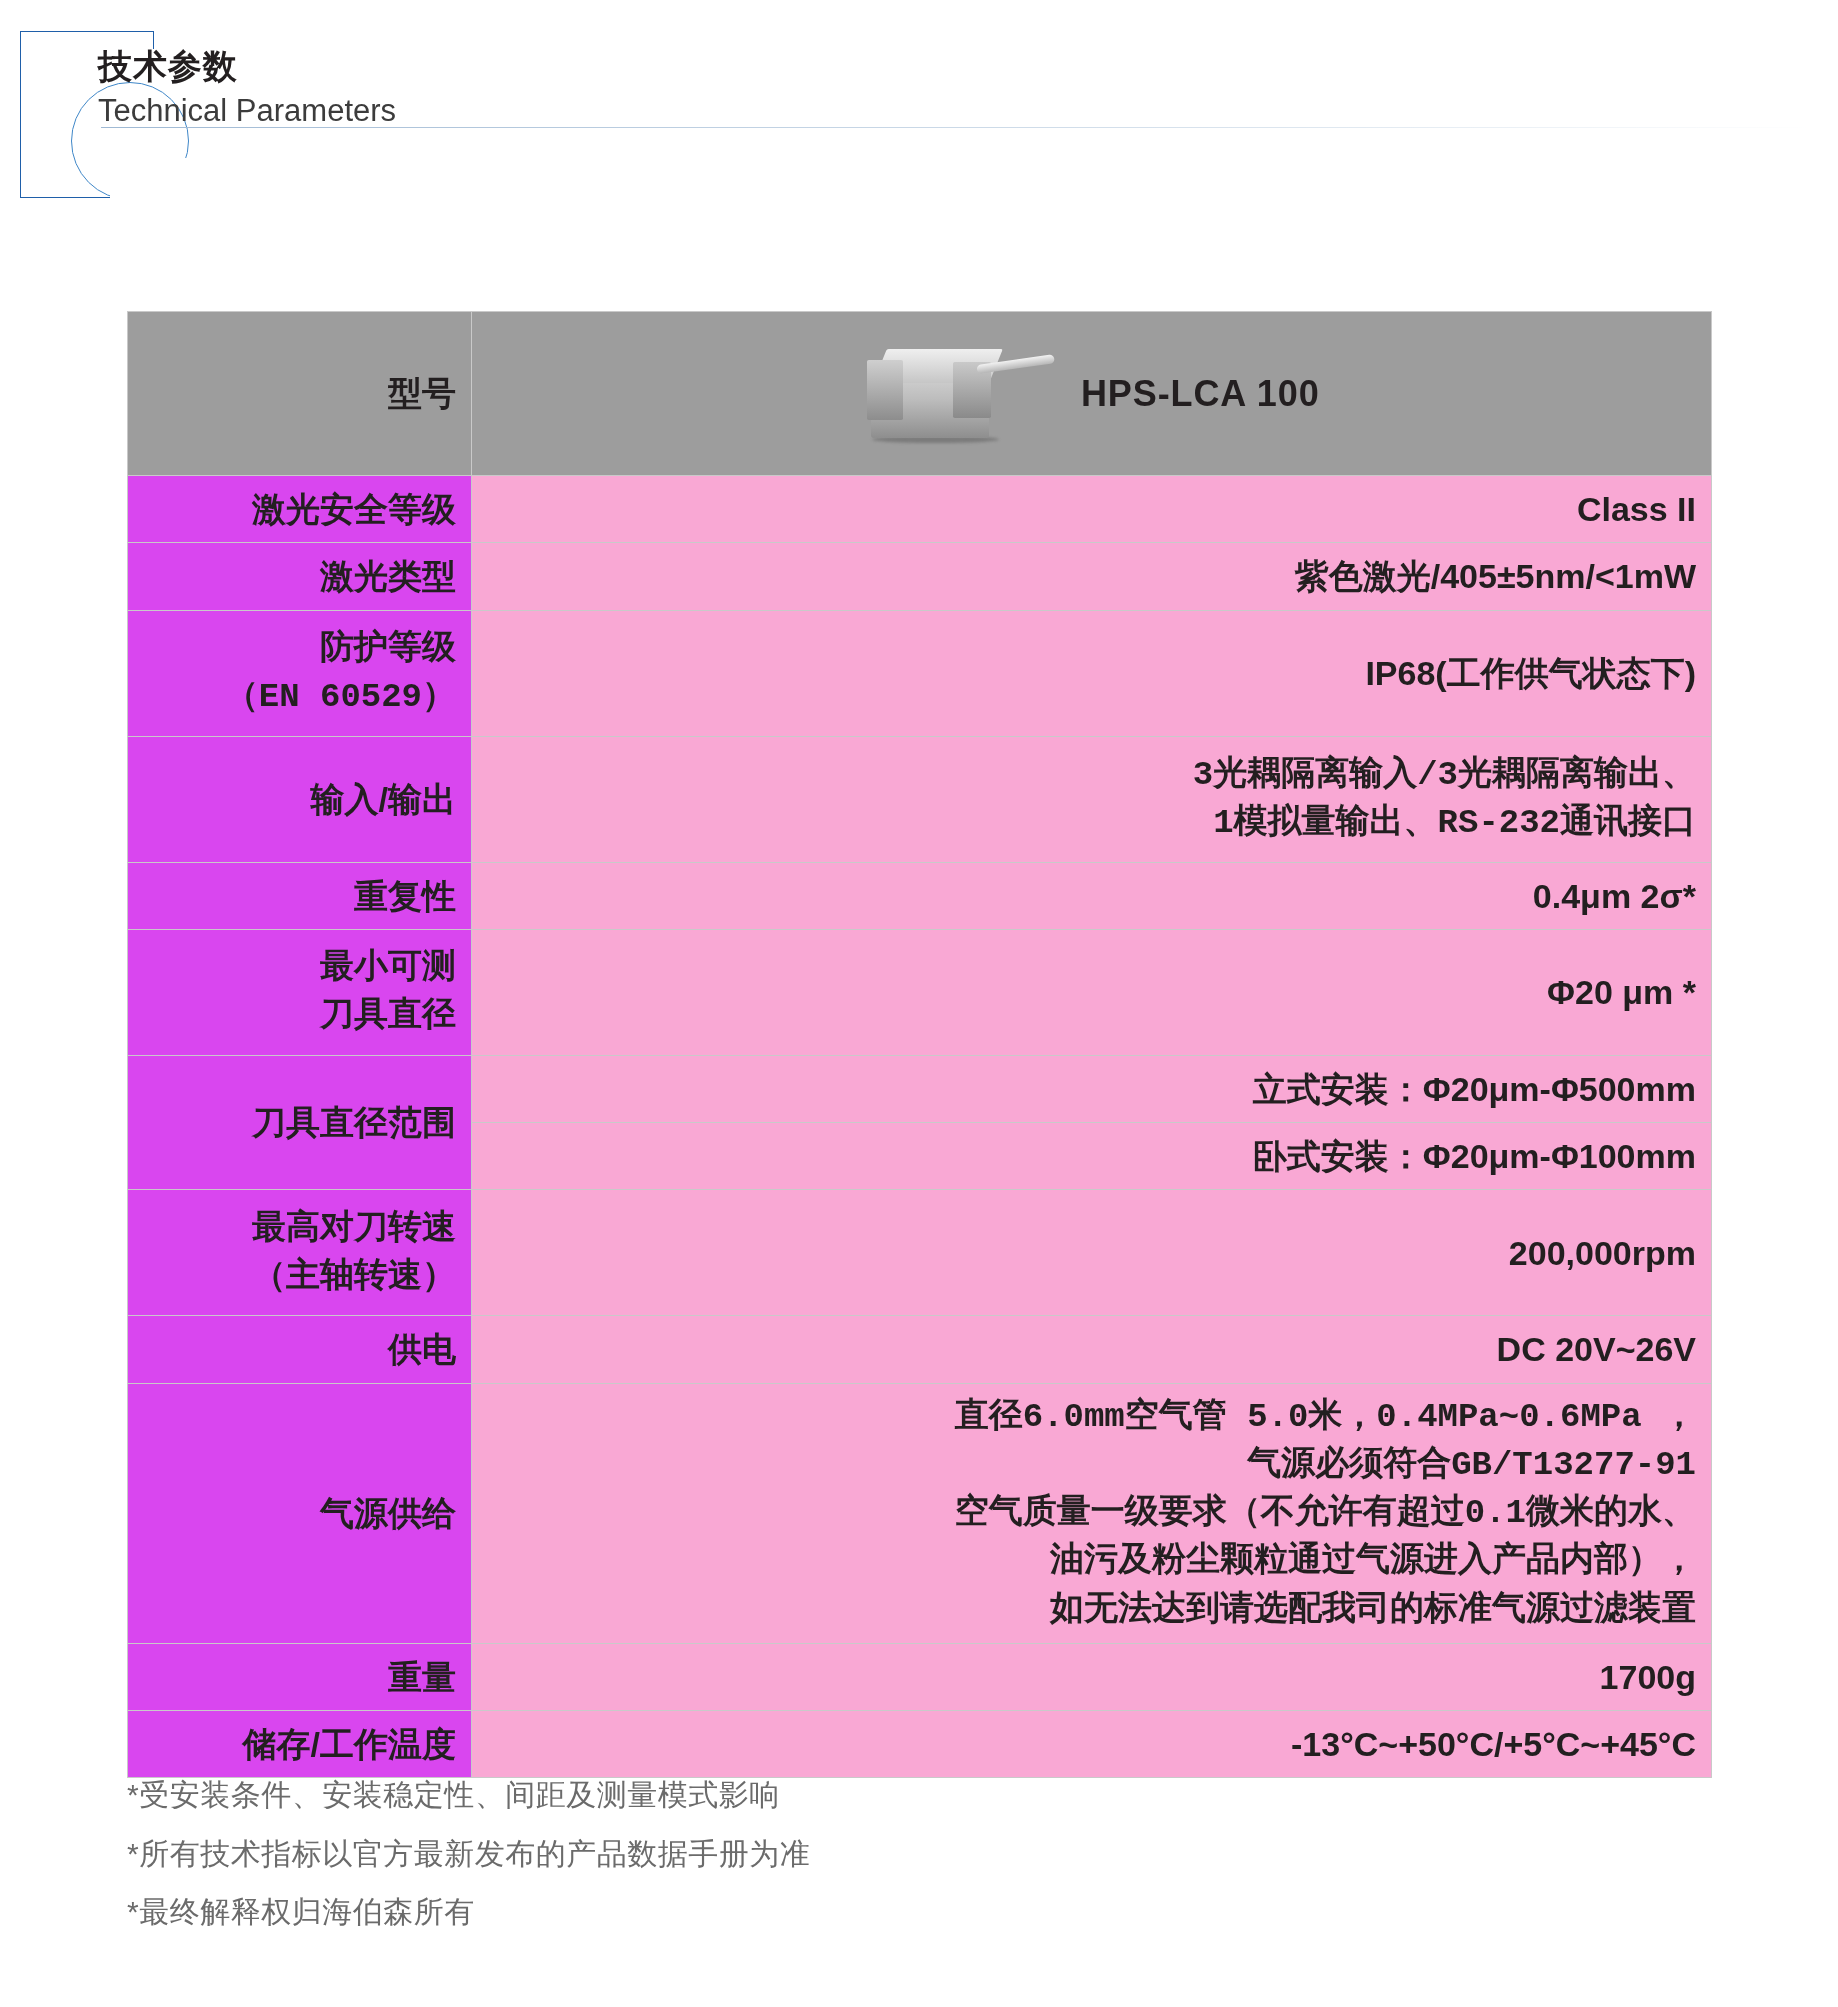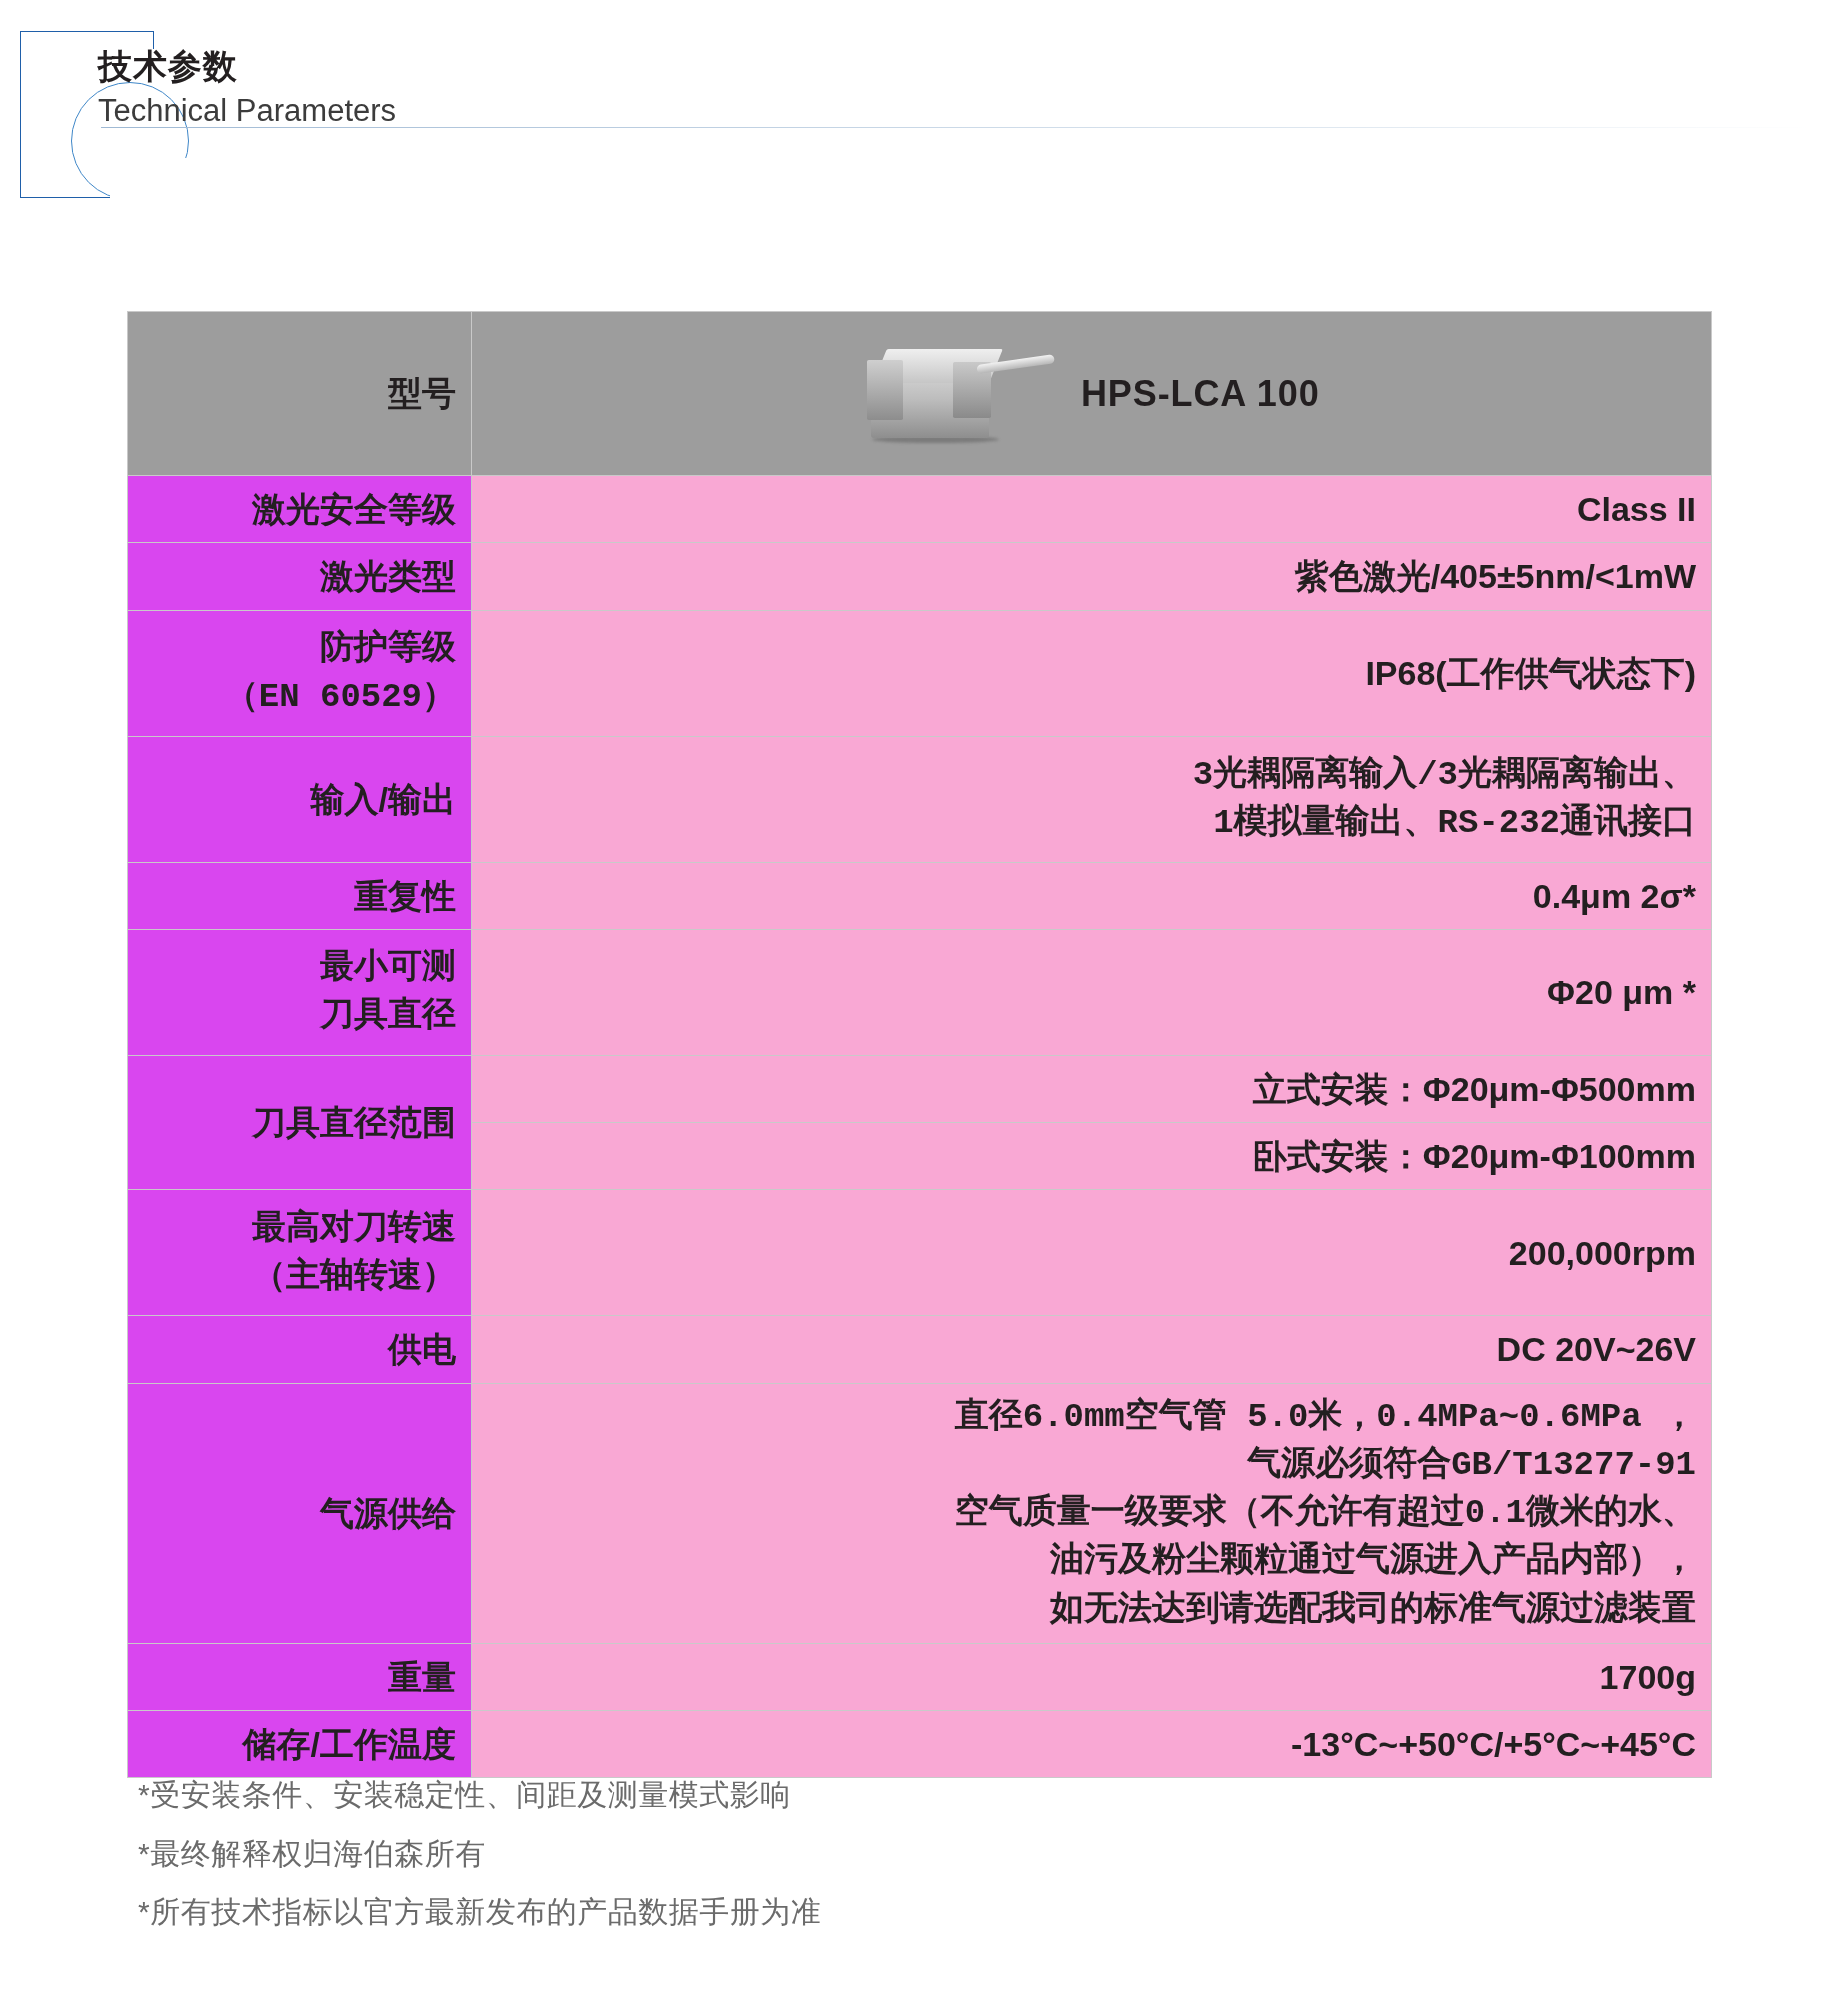--- a/index.html
+++ b/index.html
@@ -212,21 +212,20 @@
   .nowrap-lines { white-space: pre-line; font-family: Liberation Mono, monospace; }
 
   .tall-2 { height: 107px; }
 
   
   .notes {
     position: absolute;
     left: 127px;
     top: 1766px;
     width: 1538px;
-    margin-left: 11px;
   }
   .note {
     font-size: 30px;
     color: #6b6b6b;
     line-height: 1.95;
     letter-spacing: 0.5px;
   }
 </style>
 </head>
 <body>
@@ -338,16 +337,16 @@
       <tr>
         <td class="label">储存/工作温度</td>
         <td class="value">-13°C~+50°C/+5°C~+45°C</td>
       </tr>
     </tbody>
   </table>
 </div>
 
 <div class="notes">
   <div class="note">*受安装条件、安装稳定性、间距及测量模式影响</div>
+  <div class="note">*所有技术指标以官方最新发布的产品数据手册为准</div>
   <div class="note">*最终解释权归海伯森所有</div>
-  <div class="note">*所有技术指标以官方最新发布的产品数据手册为准</div>
 </div>
 
 
 </body></html>

